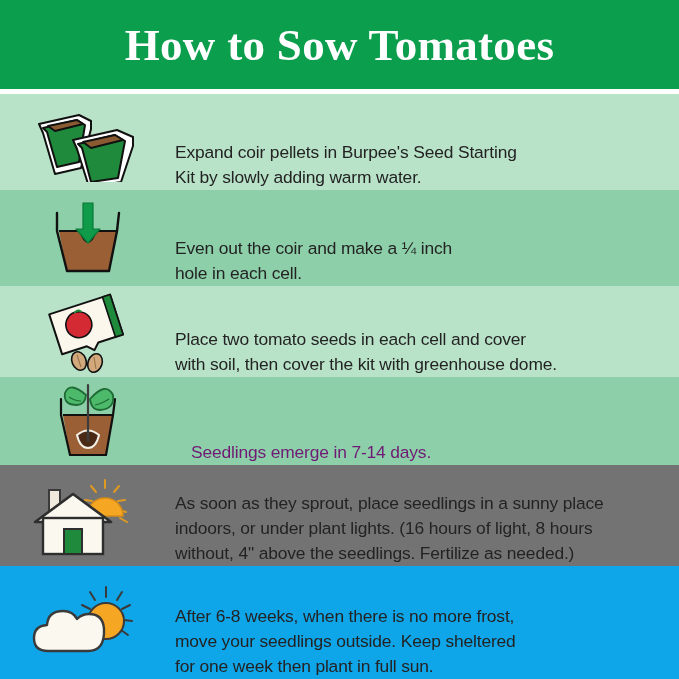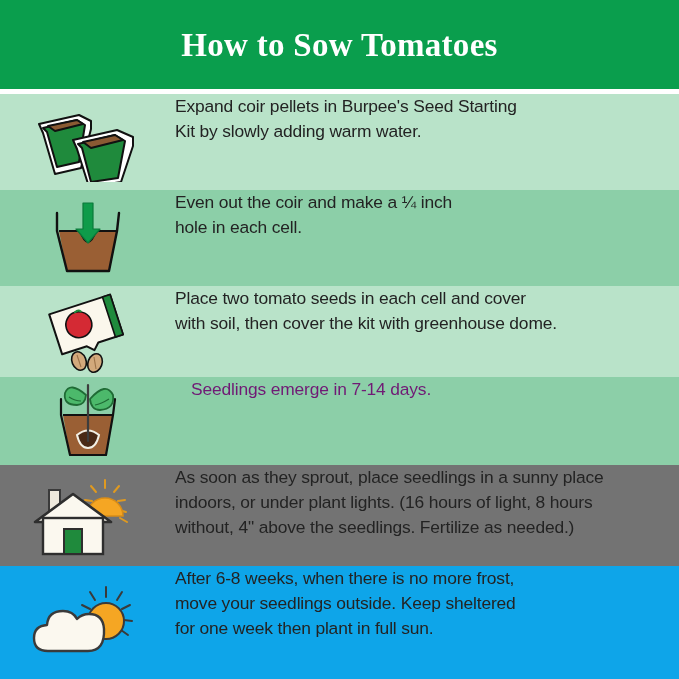--- a/index.html
+++ b/index.html
@@ -30,21 +30,21 @@
     height: 89px;
     background: #0a9e4d;
     display: flex;
     align-items: center;
     justify-content: center;
   }
   .header-title {
     color: #ffffff;
     font-family: "Liberation Serif", serif;
     font-weight: bold;
-    font-size: 33px;
+    font-size: 45px;
     letter-spacing: 0.3px;
     line-height: 1;
     white-space: nowrap;
     text-align: left;
     margin-top: 2px;
   }
   .header-gap {
     position: absolute;
     left: 0;
     top: 89px;
@@ -52,21 +52,21 @@
     height: 5px;
     background: #ffffff;
   }
 
   
   .row {
     position: absolute;
     left: 0;
     width: 679px;
     display: flex;
-    align-items: flex-start;
+    align-items: flex-end;
     box-sizing: border-box;
   }
   .row.light  { background: #b9e3c9; }
   .row.dark   { background: #8ccfa8; }
 
   .icon-cell {
     width: 175px;
     min-width: 175px;
     height: 100%;
     display: flex;

